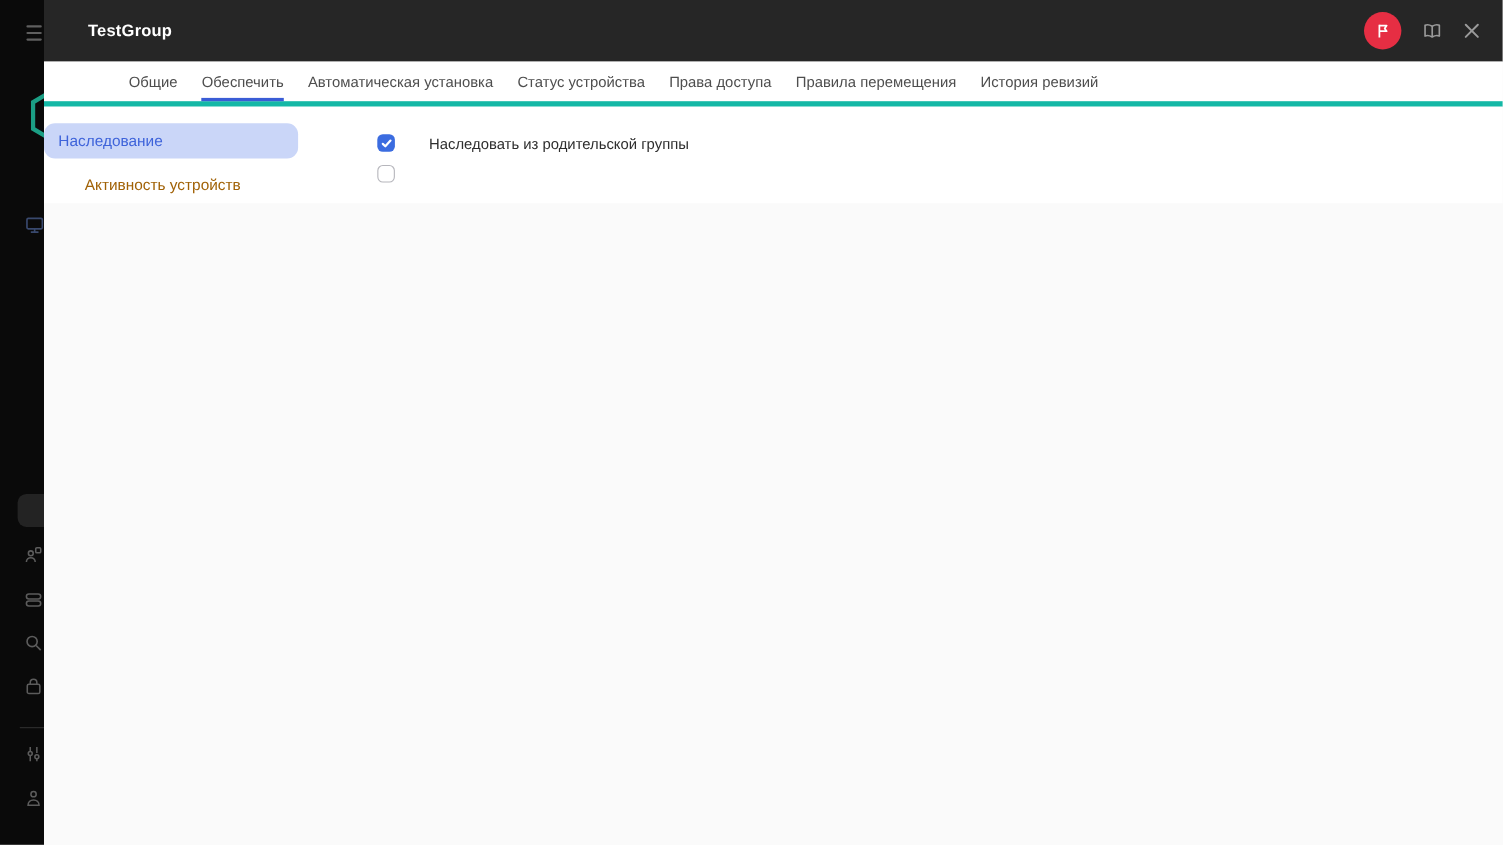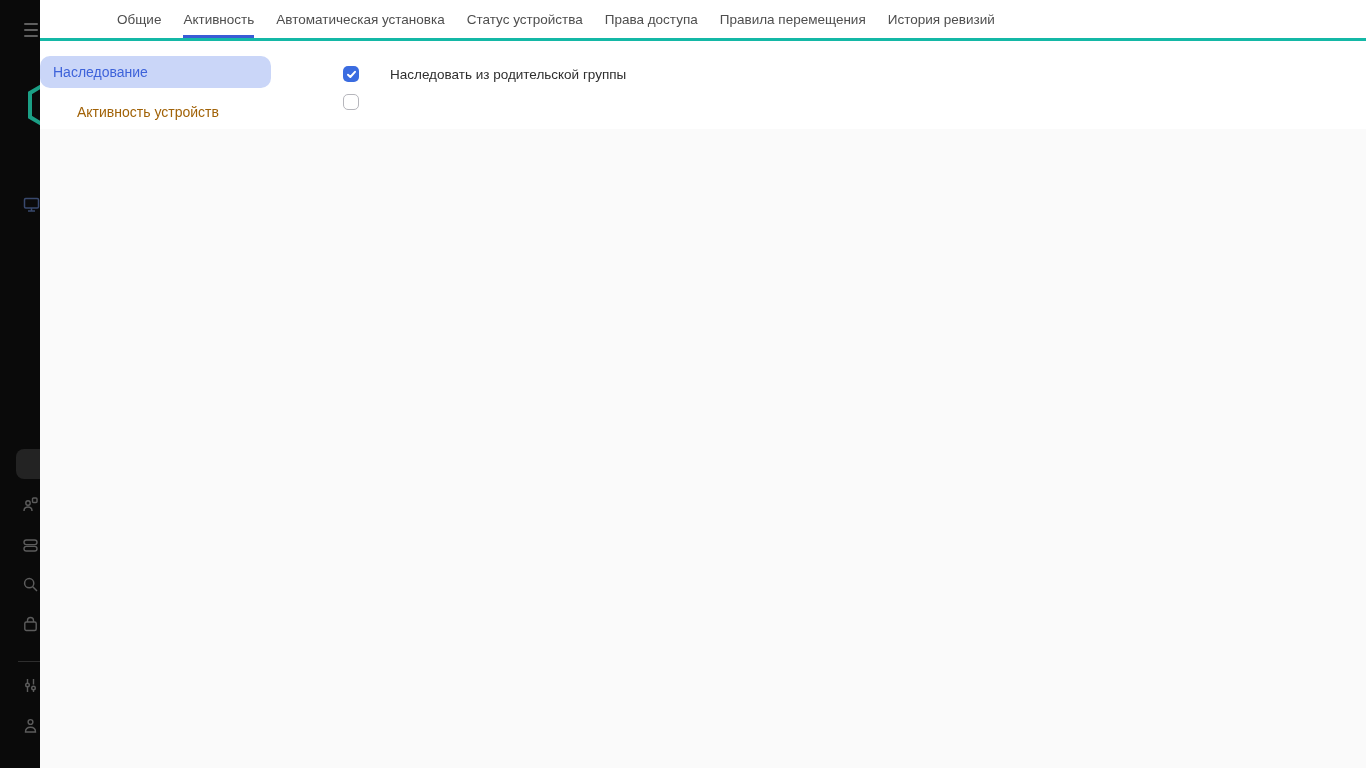--- a/index.html
+++ b/index.html
@@ -38,21 +38,21 @@
   }
   .hdr-title { color:#ffffff; font-size:15px; font-weight:700; letter-spacing:.2px; }
   .hdr-right { margin-left:auto; display:flex; align-items:center; gap:18px; }
   .flag-badge {
     width:34px; height:34px; border-radius:50%; background:#e62e43;
     display:flex; align-items:center; justify-content:center; cursor:pointer;
   }
   .hdr-ic { color:#9a9a9a; cursor:pointer; display:flex; align-items:center; }
 
   .tabbar {
-    height:41px; background:#ffffff; border-bottom:3px solid #14b8a6;
+    height:41px; background:#ffffff; border-bottom:5px solid #14b8a6;
     display:flex; align-items:stretch; padding-left:66px;
   }
   .tab {
     margin:0 11px; font-size:13.5px; color:#4e4e4e; display:flex; align-items:center;
     position:relative; cursor:pointer; white-space:nowrap;
   }
   .tab.active::after {
     content:""; position:absolute; left:0; right:0; bottom:0; height:3px; background:#3a5cd6;
   }
 
@@ -143,24 +143,46 @@
   <div class="side-ic ic-account">
     <svg width="17" height="17" viewBox="0 0 17 17" fill="none" stroke="currentColor" stroke-width="1.4">
       <circle cx="8.5" cy="5" r="2.4"></circle>
       <path d="M3.5 15 c0-3 2.2-4.8 5-4.8 s5 1.8 5 4.8 z"></path>
     </svg>
   </div>
 </div>
 
 <div class="main">
 
+  <div class="hdr">
+    <span class="hdr-title">TestGroup</span>
+    <div class="hdr-right">
+      <div class="flag-badge">
+        <svg width="16" height="16" viewBox="0 0 16 16" fill="none" stroke="#ffffff" stroke-width="1.6" stroke-linejoin="round">
+          <path d="M5 2.5 V14"></path>
+          <path d="M5 3.2 H11.6 L9.8 5.8 L11.6 8.4 H5"></path>
+        </svg>
+      </div>
+      <div class="hdr-ic">
+        <svg width="20" height="20" viewBox="0 0 20 20" fill="none" stroke="currentColor" stroke-width="1.5" stroke-linejoin="round">
+          <path d="M3.5 5 C5.5 4 7.5 4.4 10 5.8 C12.5 4.4 14.5 4 16.5 5 V14.8 C14.5 13.8 12.5 14.2 10 15.6 C7.5 14.2 5.5 13.8 3.5 14.8 Z"></path>
+          <path d="M10 5.8 V15.6"></path>
+        </svg>
+      </div>
+      <div class="hdr-ic">
+        <svg width="16" height="16" viewBox="0 0 16 16" fill="none" stroke="currentColor" stroke-width="1.8" stroke-linecap="round">
+          <path d="M2.5 2.5 L13.5 13.5 M13.5 2.5 L2.5 13.5"></path>
+        </svg>
+      </div>
+    </div>
+  </div>
 
   <div class="tabbar">
     <span class="tab">Общие</span>
-    <span class="tab active">Активность</span>
+    <span class="tab active">Обеспечить</span>
     <span class="tab">Автоматическая установка</span>
     <span class="tab">Статус устройства</span>
     <span class="tab">Права доступа</span>
     <span class="tab">Правила перемещения</span>
     <span class="tab">История ревизий</span>
   </div>
 
   <div class="content-top">
     <div class="subnav">
       <div class="subnav-pill">Наследование</div>

